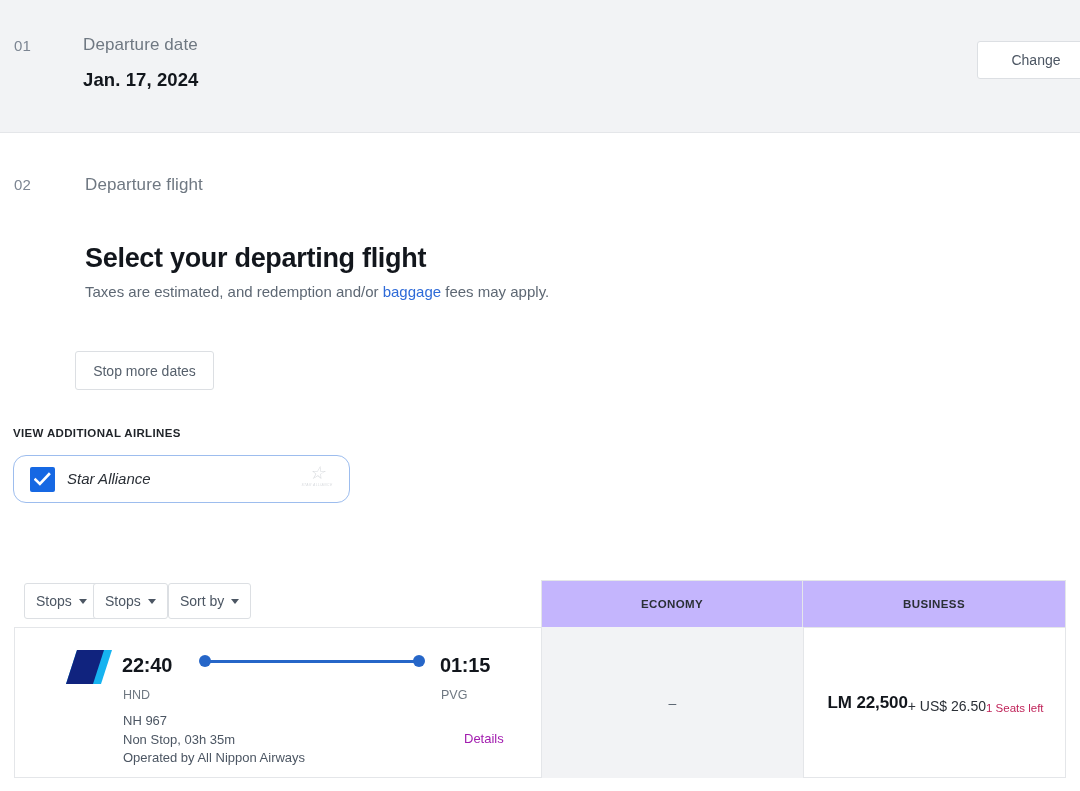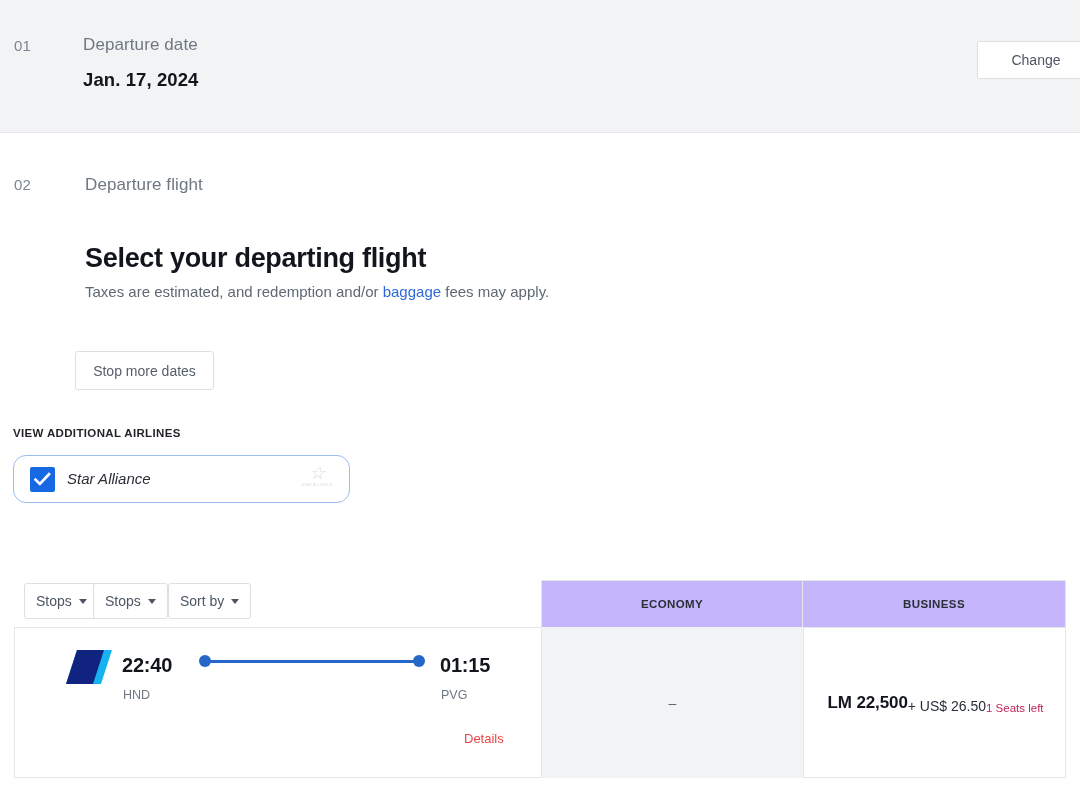--- a/index.html
+++ b/index.html
@@ -187,21 +187,21 @@
     position: absolute; top: 0; width: 12px; height: 12px;
     background: #2666c8; border-radius: 50%;
   }
   .tl-dot.start { left: 0; }
   .tl-dot.end { right: 0; }
 
   .meta { position: absolute; left: 108px; top: 84px; }
   .meta div { font-size: 13px; color: #4c5663; line-height: 18.6px; }
   .details-link {
     position: absolute; left: 449px; top: 103px;
-    font-size: 13px; color: #ef4444; text-decoration: none; cursor: pointer;
+    font-size: 13px; color: #a21caf; text-decoration: none; cursor: pointer;
   }
 
   .cell-economy {
     position: absolute; left: 526px; top: -1px;
     width: 263px; height: 151px;
     background: #f2f3f5;
     border-left: 1px solid #e4e6e9;
     border-right: 1px solid #e4e6e9;
     display: flex; align-items: center; justify-content: center;
     font-size: 14px; color: #5e6874;
@@ -288,20 +288,25 @@
 
     <div class="timeline">
       <div class="tl-dot start"></div>
       <div class="tl-line"></div>
       <div class="tl-dot end"></div>
     </div>
 
     <div class="arr-time">01:15</div>
     <div class="arr-code">PVG</div>
 
+    <div class="meta">
+      <div>NH 967</div>
+      <div>Non Stop, 03h 35m</div>
+      <div>Operated by All Nippon Airways</div>
+    </div>
 
     <a class="details-link" href="#">Details</a>
 
     <div class="cell-economy">–</div>
 
     <div class="cell-business">
       <div class="price-main">LM 22,500</div>
       <div class="price-tax">+ US$ 26.50</div>
       <div class="price-seats">1 Seats left</div>
     </div>

